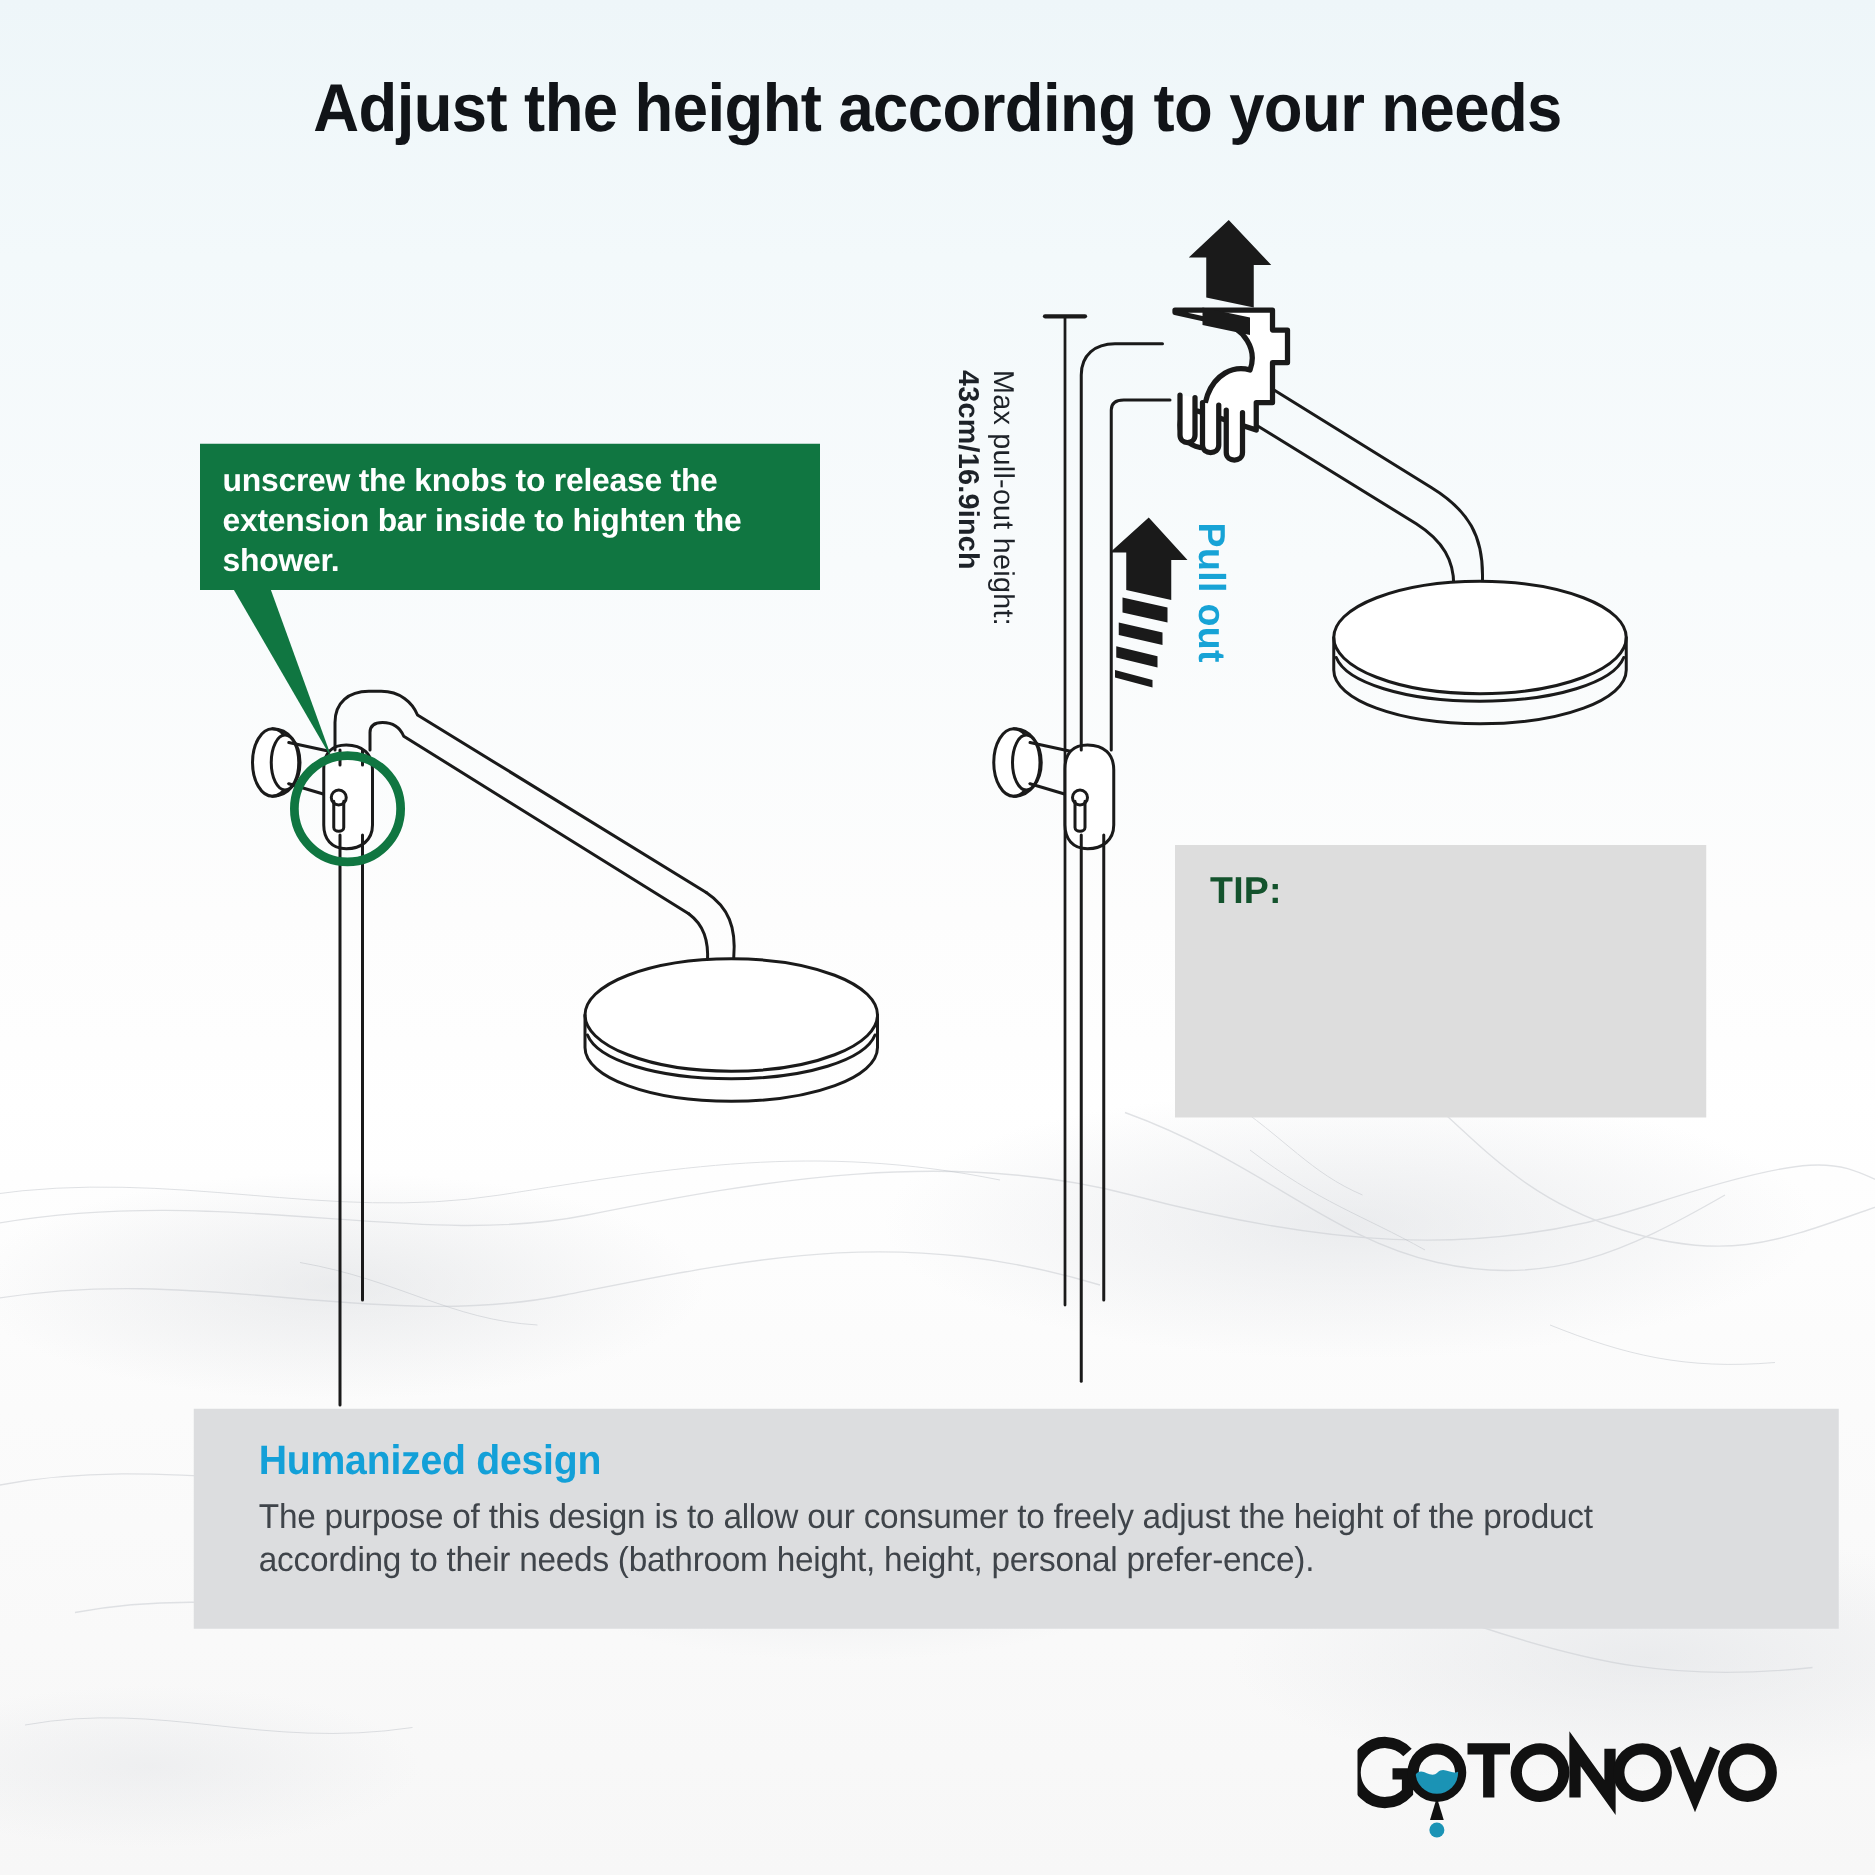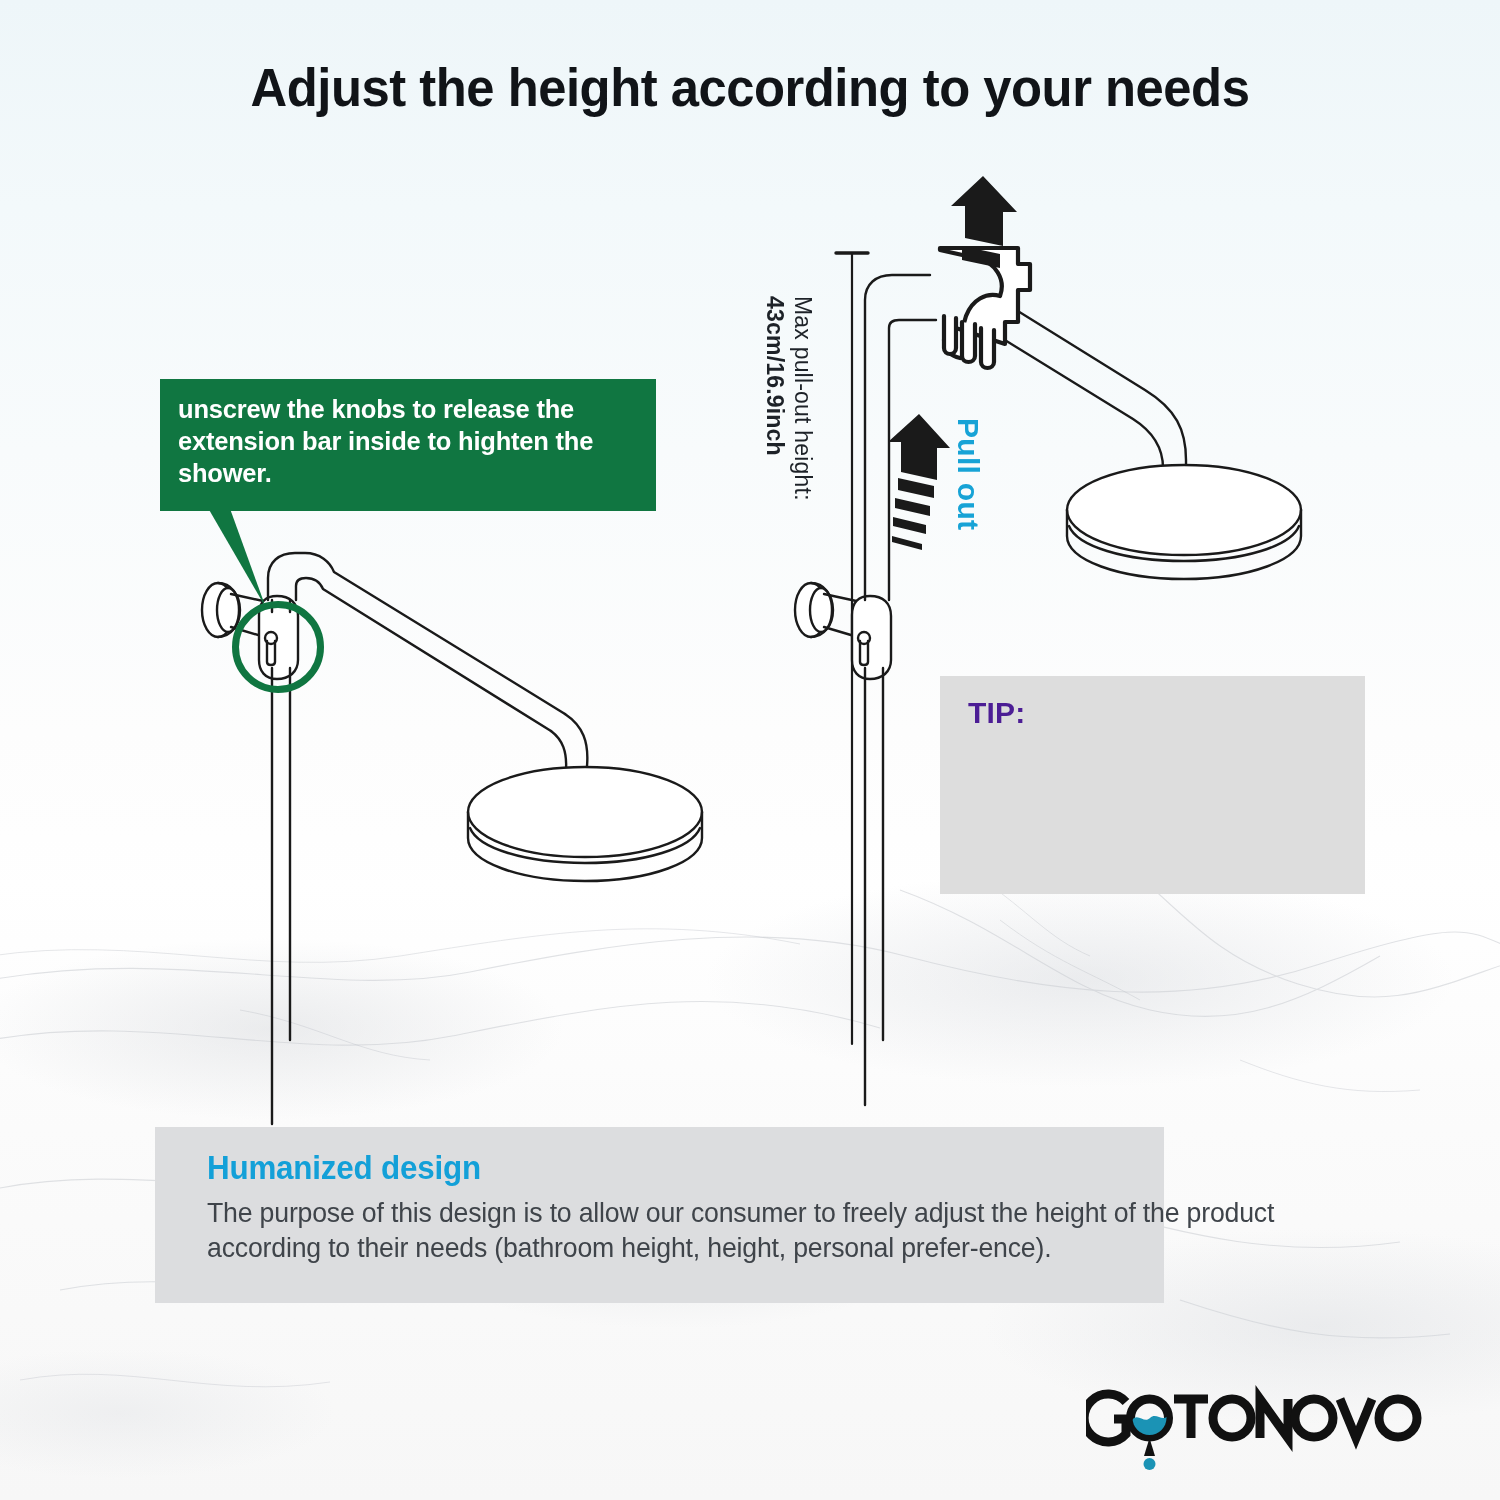--- a/index.html
+++ b/index.html
@@ -32,22 +32,22 @@
   .title{
     position:absolute;left:0;top:56px;width:1500px;text-align:center;
     font-family:"Liberation Sans", sans-serif;
     font-weight:bold;font-size:54px;letter-spacing:-0.5px;
     color:#111418;transform:scaleX(.94);transform-origin:50% 50%;
     white-space:nowrap;
   }
 
   
   .green-box{
-    position:absolute;left:160px;top:355px;width:496px;height:132px;
-    background:#10764169;background:#107641;margin-top:24px;
+    position:absolute;left:160px;top:355px;width:496px;height:117px;
+    background:#10764169;background:#107641;
   }
   .green-box .gtext{
     position:absolute;left:18px;top:14px;width:470px;
     color:#ffffff;font-weight:bold;font-size:25.5px;line-height:32px;
     letter-spacing:-0.2px;
   }
   .green-tail{position:absolute;left:150px;top:470px;width:160px;height:160px;}
 
   .green-ring{
     position:absolute;left:232px;top:601px;width:92px;height:92px;
@@ -69,30 +69,30 @@
     white-space:nowrap;
   }
 
   
   .tip-box{
     position:absolute;left:940px;top:676px;width:425px;height:218px;
     background:#dddddd;
   }
   .tip-head{
     position:absolute;left:28px;top:20px;
-    color:#4c1d95;font-weight:bold;font-size:30px;letter-spacing:.2px;
+    color:#14532d;font-weight:bold;font-size:30px;letter-spacing:.2px;
   }
   .tip-body{
     position:absolute;left:28px;top:58px;width:380px;
     color:#4a4f55;font-size:26px;line-height:31px;letter-spacing:-.1px;
   }
 
   
   .hum-box{
-    position:absolute;left:155px;top:1127px;width:1009px;height:176px;
+    position:absolute;left:155px;top:1127px;width:1316px;height:176px;
     background:#dcdddf;
   }
   .hum-head{
     position:absolute;left:52px;top:22px;
     color:#13a0d8;font-weight:bold;font-size:33px;letter-spacing:-.2px;
     transform:scaleX(.95);transform-origin:0 50%;
   }
   .hum-body{
     position:absolute;left:52px;top:68px;width:1110px;
     color:#3f444a;font-size:27.5px;line-height:35px;letter-spacing:-.2px;

